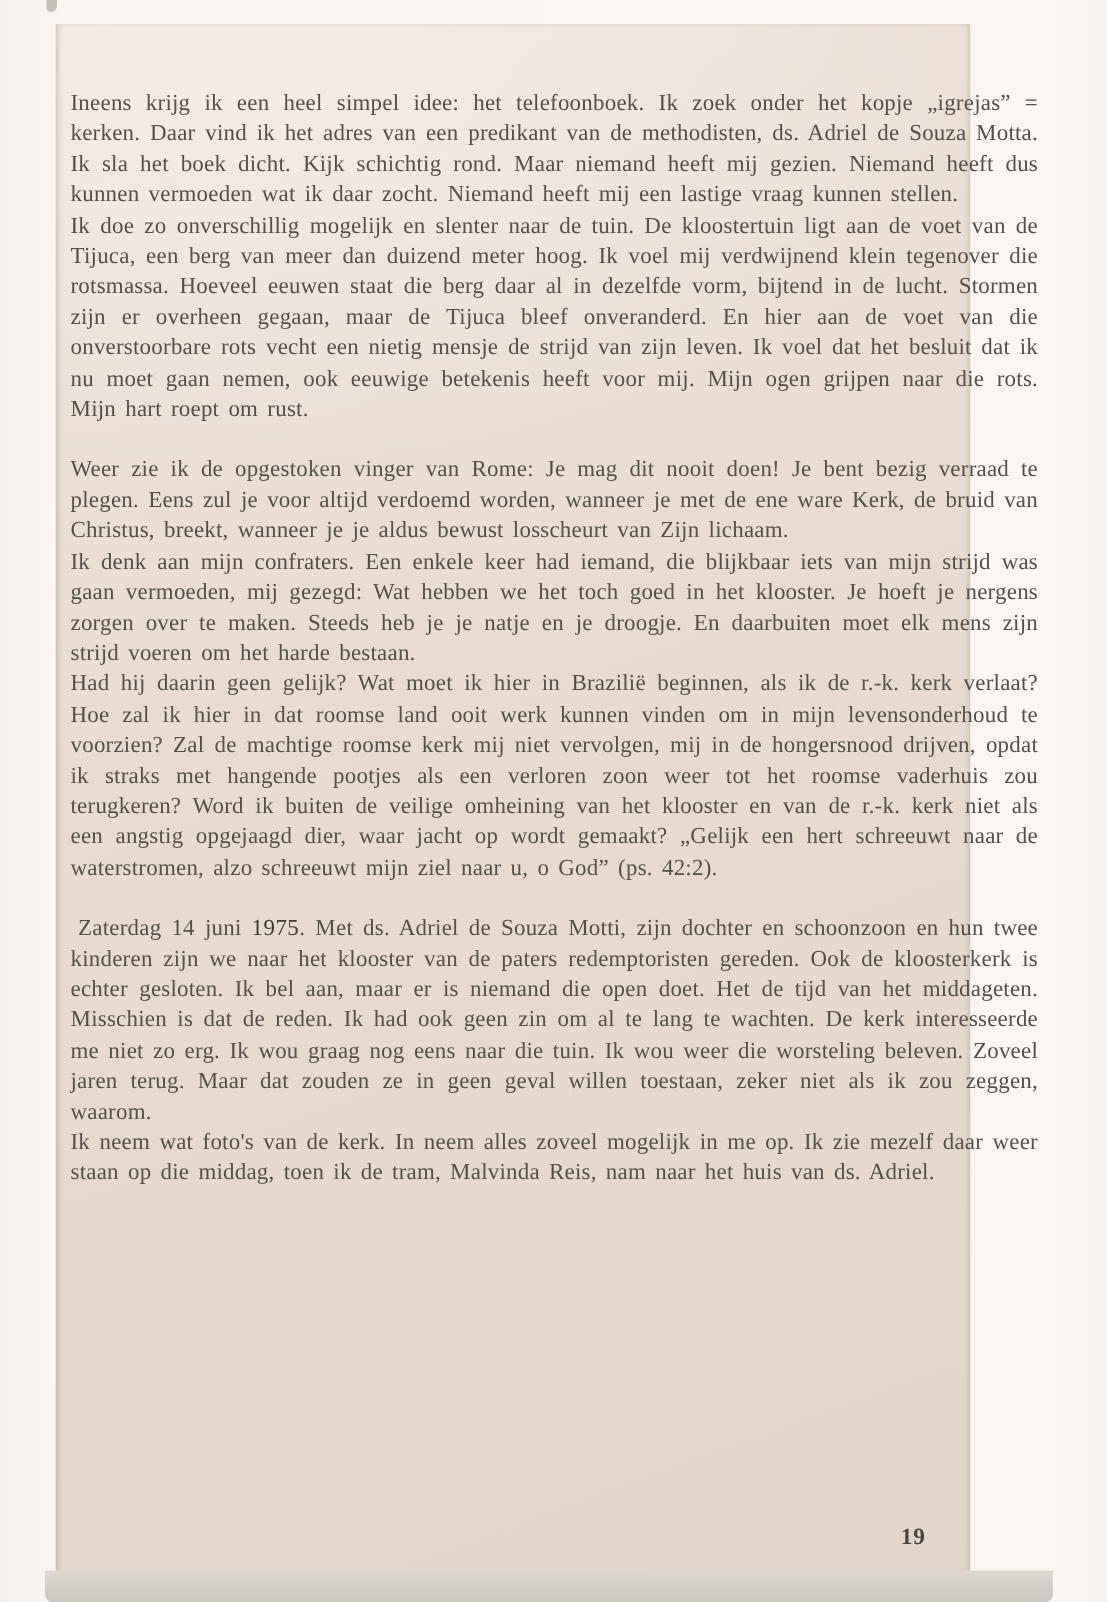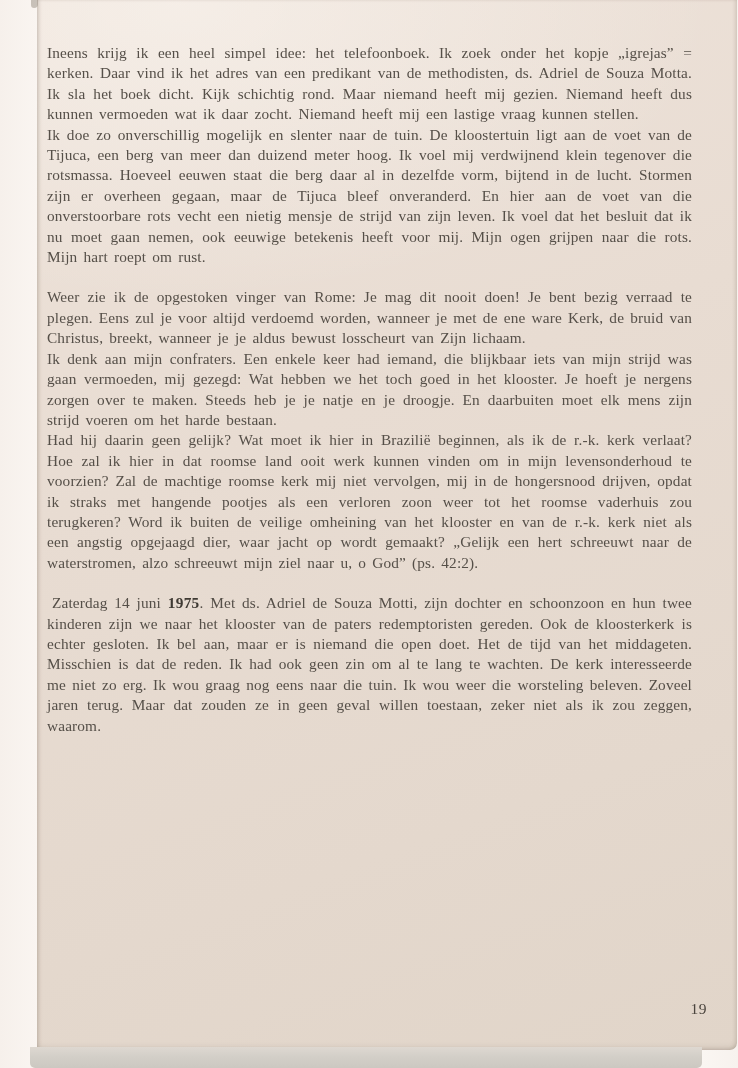--- a/index.html
+++ b/index.html
@@ -13,22 +13,22 @@
   }
   .scan {
     position: relative;
     width: 738px;
     height: 1068px;
     background: linear-gradient(90deg, #f6f0eb 0%, #faf5f1 5%, #faf6f2 95%, #f7f2ee 100%);
   }
   .page {
     position: absolute;
     left: 37px;
-    top: 0;
-    width: 700px;
+    top: 16px;
+    width: 610px;
     height: 1050px;
     background:
       radial-gradient(ellipse 900px 500px at 20% 0%, rgba(255,252,248,0.45), rgba(255,252,248,0) 60%),
       linear-gradient(160deg, var(--paper-light, #eee3da) 0%, var(--paper, #e8dcd2) 40%, #e4d8cd 75%, #e1d5c9 100%);
     box-shadow:
       inset 3px 0 4px -2px rgba(120,104,88,0.35),
       inset -3px 0 4px -2px rgba(120,104,88,0.22),
       inset 0 -4px 6px -3px rgba(110,98,85,0.30);
     border-radius: 0 0 7px 3px;
   }
@@ -60,31 +60,31 @@
     font-size: 15.3px;
     line-height: 20.4px;
     text-align: justify;
     letter-spacing: 0.15px;
     word-spacing: 0.14em;
   }
   .block { margin: 0 0 20px 0; }
   .block:last-of-type { margin-bottom: 0; }
   .block p { margin: 0; }
   .year {
-    font-weight: bold;
+    font-weight: normal;
     color: #3f3a33;
     letter-spacing: 0.3px;
   }
   .indent-sm { text-indent: 5px; }
   .pagenum {
     position: absolute;
     right: 30px;
     top: 1000px;
     font-size: 15.5px;
-    font-weight: normal;
+    font-weight: bold;
     letter-spacing: 0.5px;
     color: #4b453e;
   }
 </style>
 </head>
 <body>
 
 <div class="scan">
 
   <div class="page">
@@ -96,20 +96,21 @@
       </section>
 
       <section class="block">
         <p>Weer zie ik de opgestoken vinger van Rome: Je mag dit nooit doen! Je bent bezig verraad te plegen. Eens zul je voor altijd verdoemd worden, wanneer je met de ene ware Kerk, de bruid van Christus, breekt, wanneer je je aldus bewust losscheurt van Zijn lichaam.</p>
         <p>Ik denk aan mijn confraters. Een enkele keer had iemand, die blijkbaar iets van mijn strijd was gaan vermoeden, mij gezegd: Wat hebben we het toch goed in het klooster. Je hoeft je nergens zorgen over te maken. Steeds heb je je natje en je droogje. En daarbuiten moet elk mens zijn strijd voeren om het harde bestaan.</p>
         <p>Had hij daarin geen gelijk? Wat moet ik hier in Brazilië beginnen, als ik de r.-k. kerk verlaat? Hoe zal ik hier in dat roomse land ooit werk kunnen vinden om in mijn levensonderhoud te voorzien? Zal de machtige roomse kerk mij niet vervolgen, mij in de hongersnood drijven, opdat ik straks met hangende pootjes als een verloren zoon weer tot het roomse vaderhuis zou terugkeren? Word ik buiten de veilige omheining van het klooster en van de r.-k. kerk niet als een angstig opgejaagd dier, waar jacht op wordt gemaakt? „Gelijk een hert schreeuwt naar de waterstromen, alzo schreeuwt mijn ziel naar u, o God” (ps. 42:2).</p>
       </section>
 
       <section class="block">
         <p class="indent-sm"><span>Zaterdag 14 juni </span><span class="year">1975</span><span>. Met ds. Adriel de Souza Motti, zijn dochter en schoonzoon en hun twee kinderen zijn we naar het klooster van de paters redemptoristen gereden. Ook de kloosterkerk is echter gesloten. Ik bel aan, maar er is niemand die open doet. Het de tijd van het middageten. Misschien is dat de reden. Ik had ook geen zin om al te lang te wachten. De kerk interesseerde me niet zo erg. Ik wou graag nog eens naar die tuin. Ik wou weer die worsteling beleven. Zoveel jaren terug. Maar dat zouden ze in geen geval willen toestaan, zeker niet als ik zou zeggen, waarom.</span></p>
+        <p>Ik neem wat foto's van de kerk. In neem alles zoveel mogelijk in me op. Ik zie mezelf daar weer staan op die middag, toen ik de tram, Malvinda Reis, nam naar het huis van ds. Adriel.</p>
       </section>
 
     </div>
 
     <div class="pagenum">19</div>
   </div>
 
   <div class="corner-mark"></div>
   <div class="bottom-edge"></div>
 

